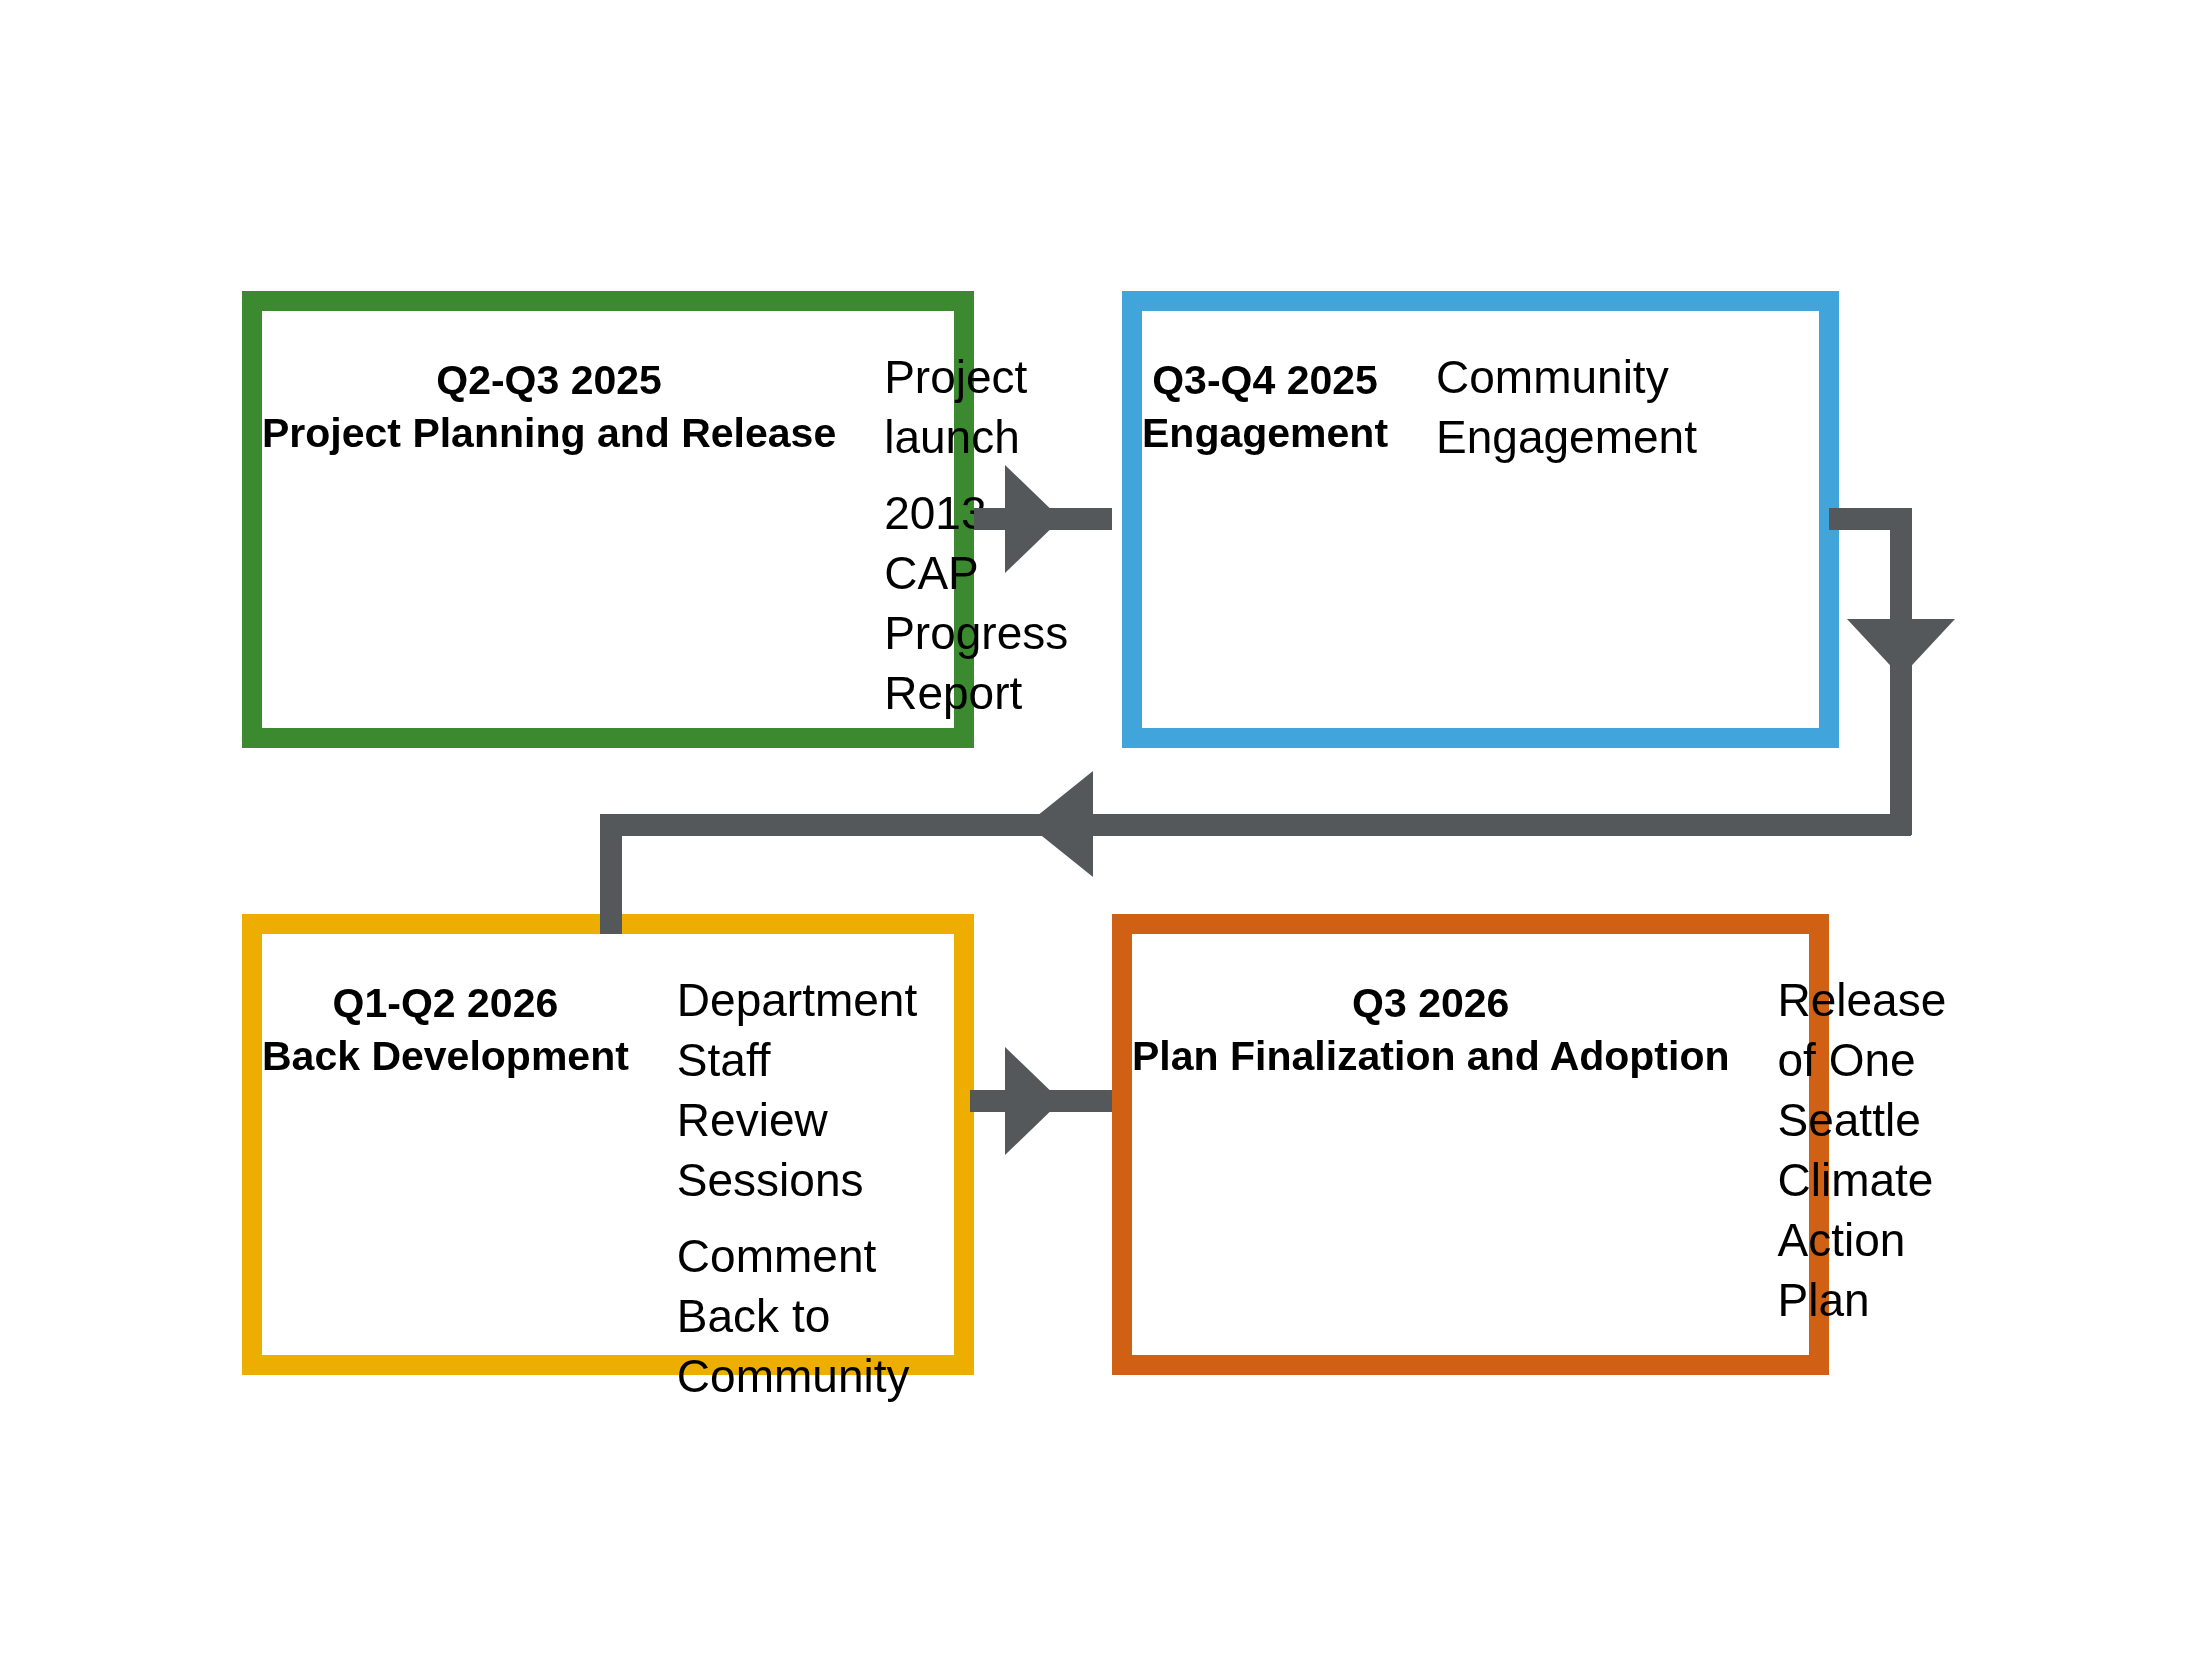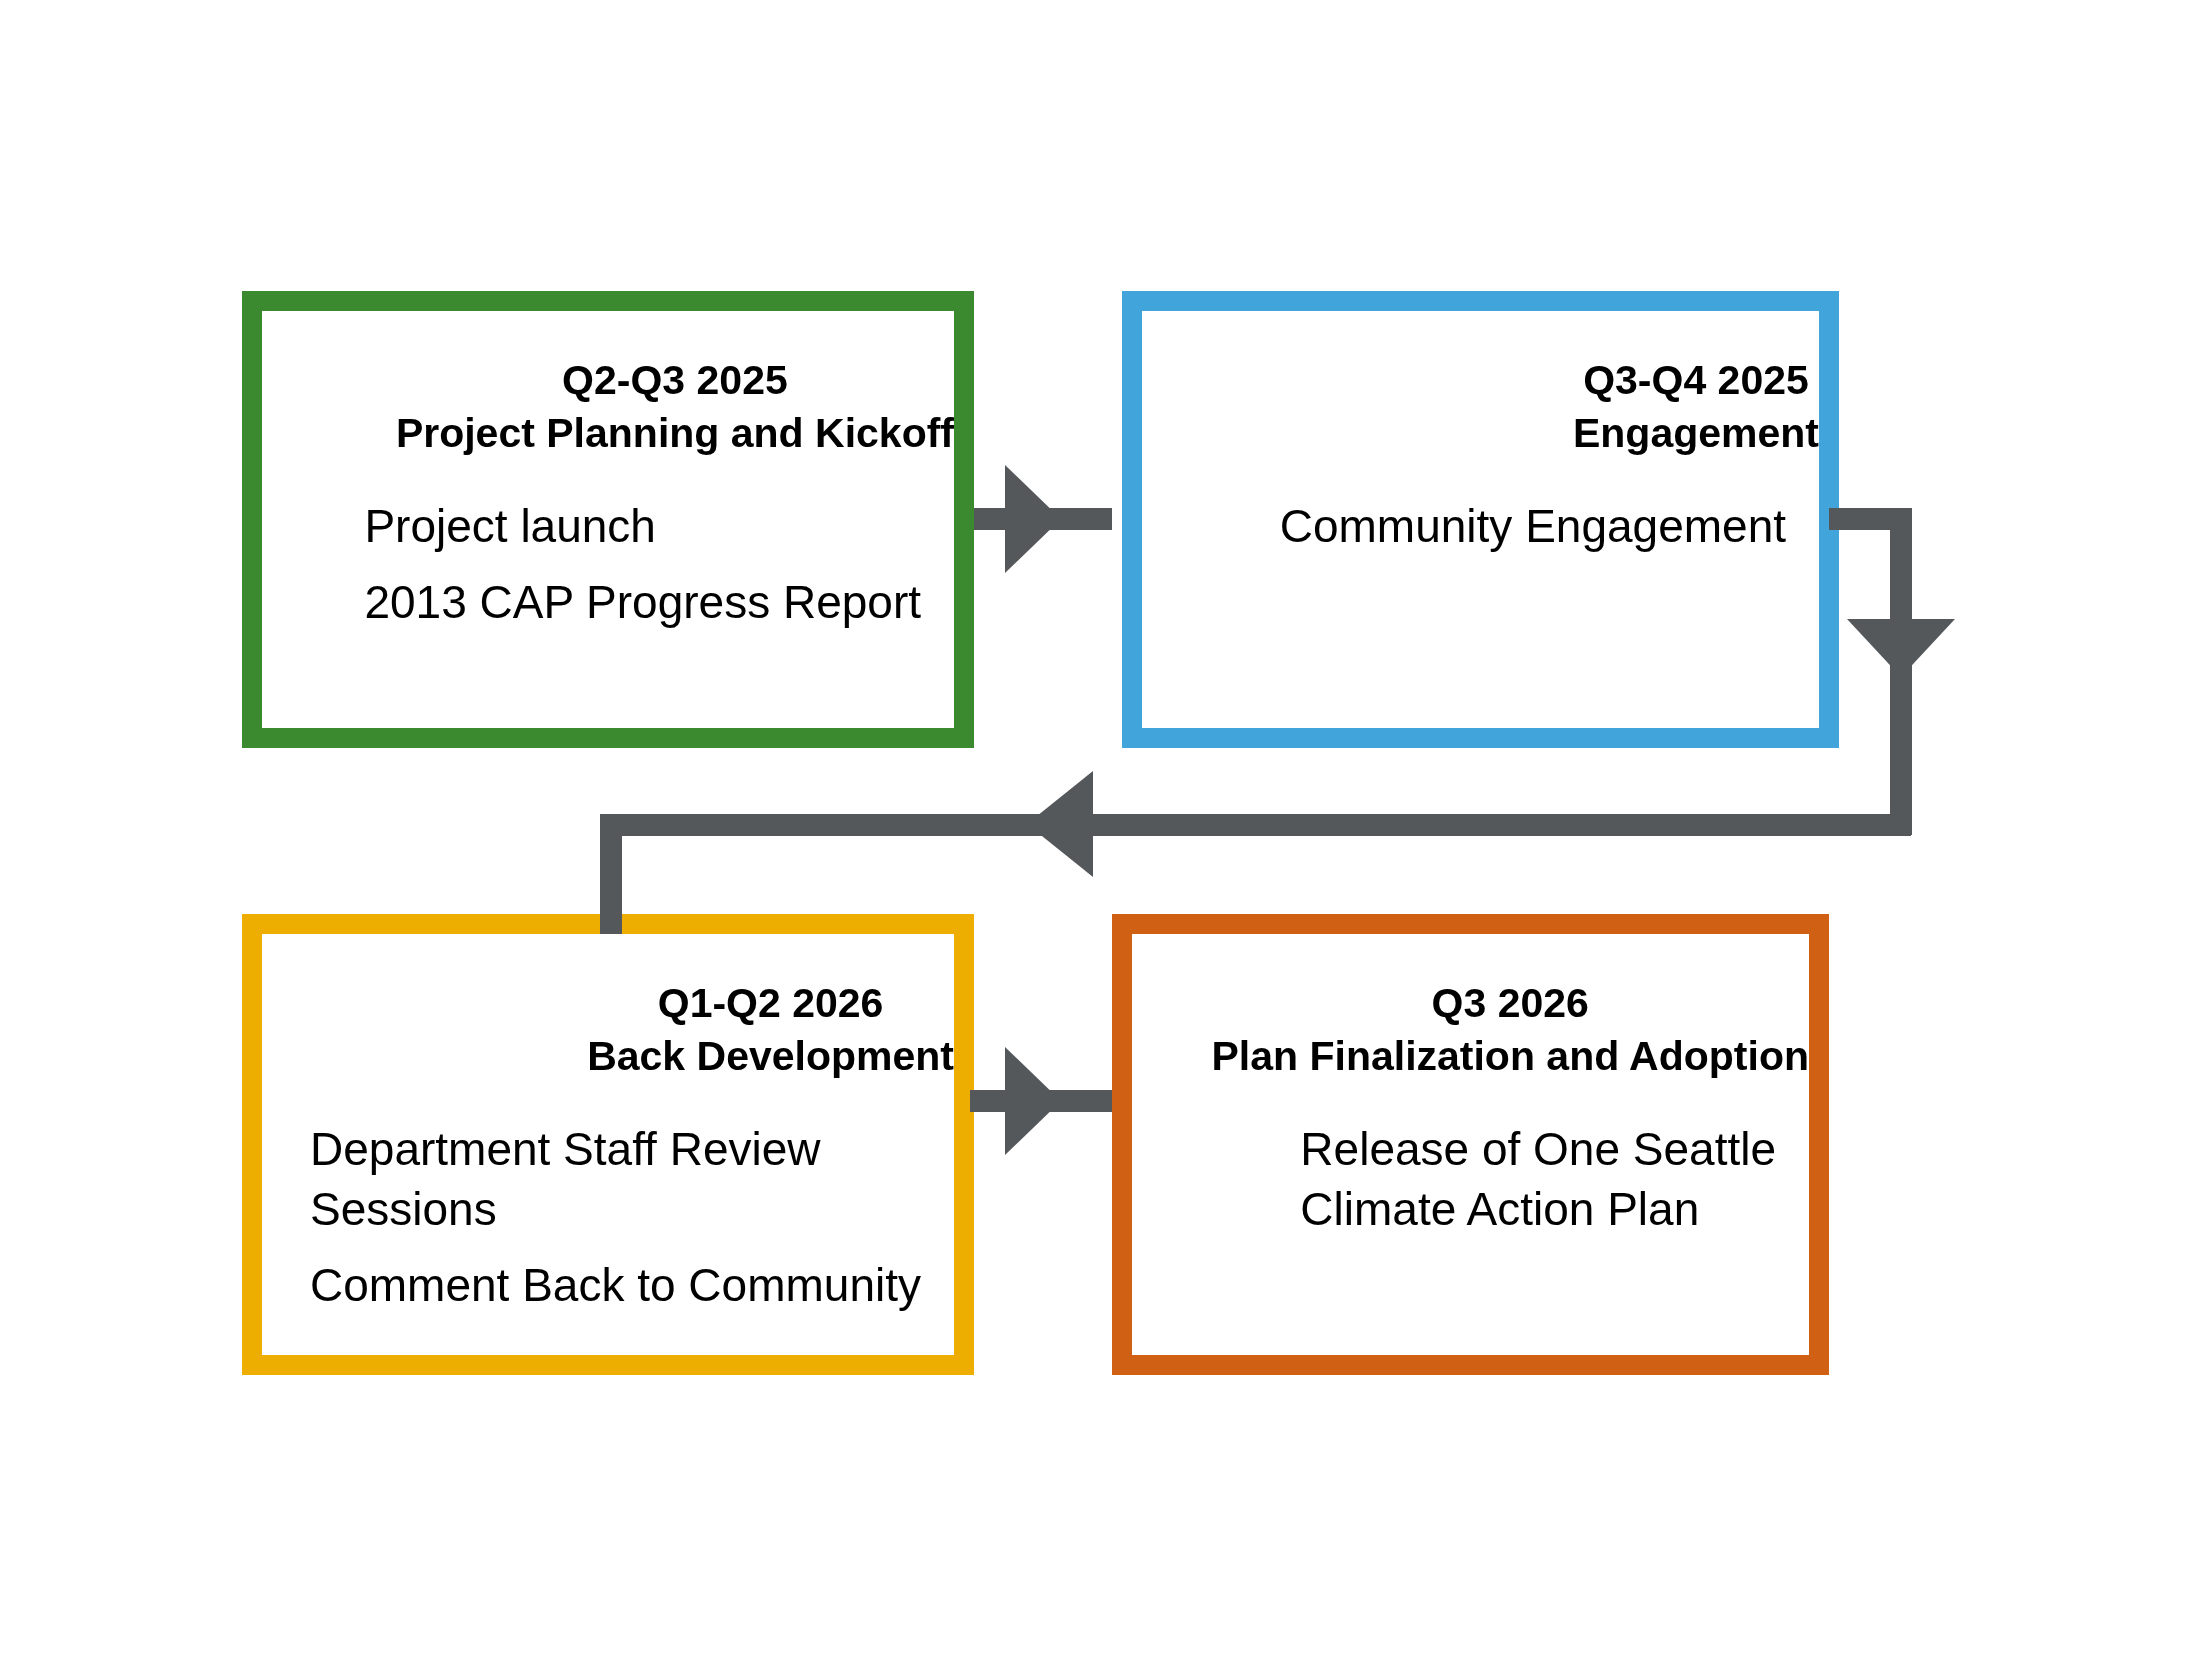--- a/index.html
+++ b/index.html
@@ -15,22 +15,21 @@
     font-family: "Liberation Sans", "DejaVu Sans", sans-serif;
     color: #000000;
     overflow: hidden;
   }
   .stage-box {
     position: absolute;
     box-sizing: border-box;
     border: 20px solid #888888;
     background: #ffffff;
     display: flex;
-    flex-direction: column;
-    align-items: flex-end;
+    flex-direction: row;
   }
   .stage-header {
     margin-top: 43px;
     text-align: center;
     font-weight: bold;
     font-size: 41px;
     line-height: 53px;
   }
   .stage-period, .stage-title {
     display: block;
@@ -93,21 +92,21 @@
   #c3-head  { left: 1005px; top: 1047px; }
 </style>
 </head>
 <body>
 
 <div id="canvas">
 
   <div class="stage-box" id="box-planning" style="border-color: rgb(59, 138, 47);">
     <div class="stage-header">
       <span class="stage-period">Q2-Q3 2025</span>
-      <span class="stage-title">Project Planning and Kickoff</span>
+      <span class="stage-title">Project Planning and Release</span>
     </div>
     <div class="stage-items">
       <div class="stage-item">Project launch</div>
       <div class="stage-item">2013 CAP Progress Report</div>
     </div>
   </div>
 
   <div class="stage-box" id="box-engagement" style="border-color: rgb(65, 164, 219);">
     <div class="stage-header">
       <span class="stage-period">Q3-Q4 2025</span>

